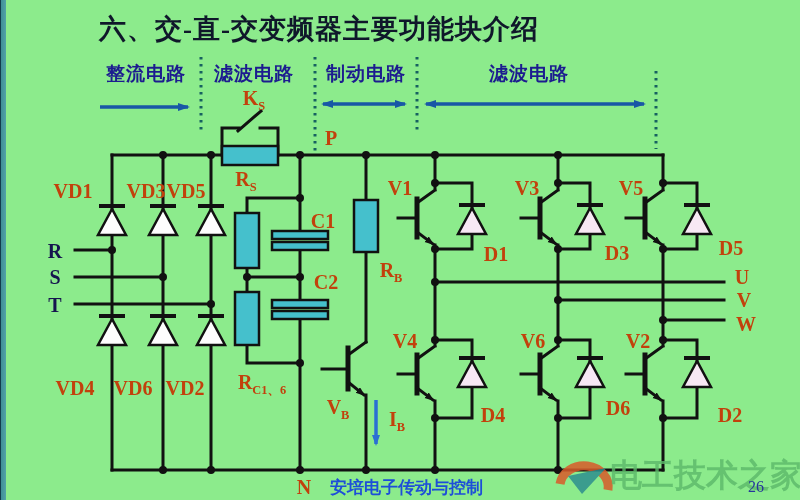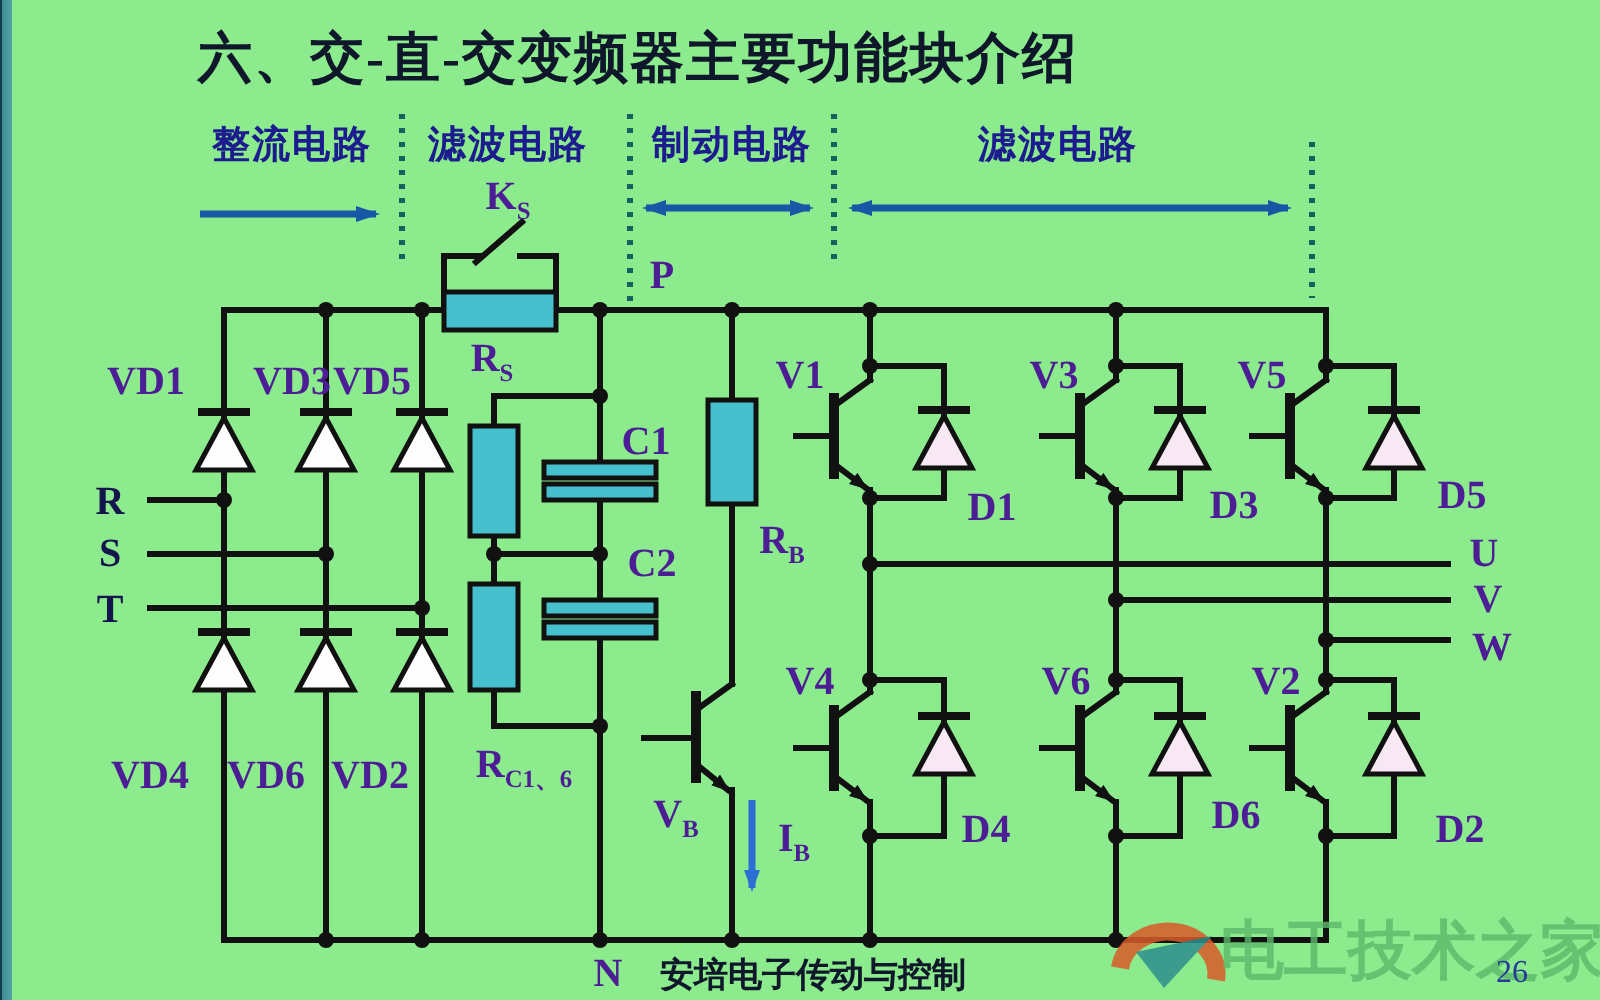--- a/index.html
+++ b/index.html
@@ -10,35 +10,35 @@
   }
   #edge-stripe{
     position:absolute;left:0;top:0;width:6px;height:500px;
     background:linear-gradient(to right,#123c4c 0px,#123c4c 1px,#3f8e96 1px,#52a3a8 6px);
   }
   svg{position:absolute;left:0;top:0;}
   .lbl{
     position:absolute;transform:translate(-50%,-50%);
     font-weight:bold;white-space:nowrap;line-height:1;
   }
-  .green{color:#4c1d95;font-size:20px;}
+  .green{color:#c2410c;font-size:20px;}
   .navy{color:#15154e;font-size:20px;}
   .blue{color:#1c1c8f;}
   .sec{font-size:19px;font-family:"Liberation Sans","DejaVu Sans",sans-serif;letter-spacing:1px;}
   sub{font-size:0.62em;font-weight:bold;}
   #title{
     position:absolute;left:99px;top:11px;color:#0f172a;
     font-size:27px;font-weight:bold;letter-spacing:1px;white-space:nowrap;text-align:center;
   }
   #figure-ref{
     position:absolute;left:609px;top:15px;color:#1c1c8f;
     font-size:21px;font-weight:bold;white-space:nowrap;
   }
   #footer-caption{
-    position:absolute;left:330px;top:476px;color:#0f172a;
+    position:absolute;left:330px;top:476px;color:#1d4ed8;
     font-size:17px;font-weight:bold;white-space:nowrap;
     font-family:"Liberation Sans","DejaVu Sans",sans-serif;
   }
   #page-number{
     position:absolute;left:748px;top:478px;color:#26379b;
     font-size:16px;font-weight:normal;
   }
   #watermark-text{
     position:absolute;left:610px;top:454px;color:#5cb96a;opacity:.8;
     font-size:32px;font-weight:bold;white-space:nowrap;letter-spacing:0px;

